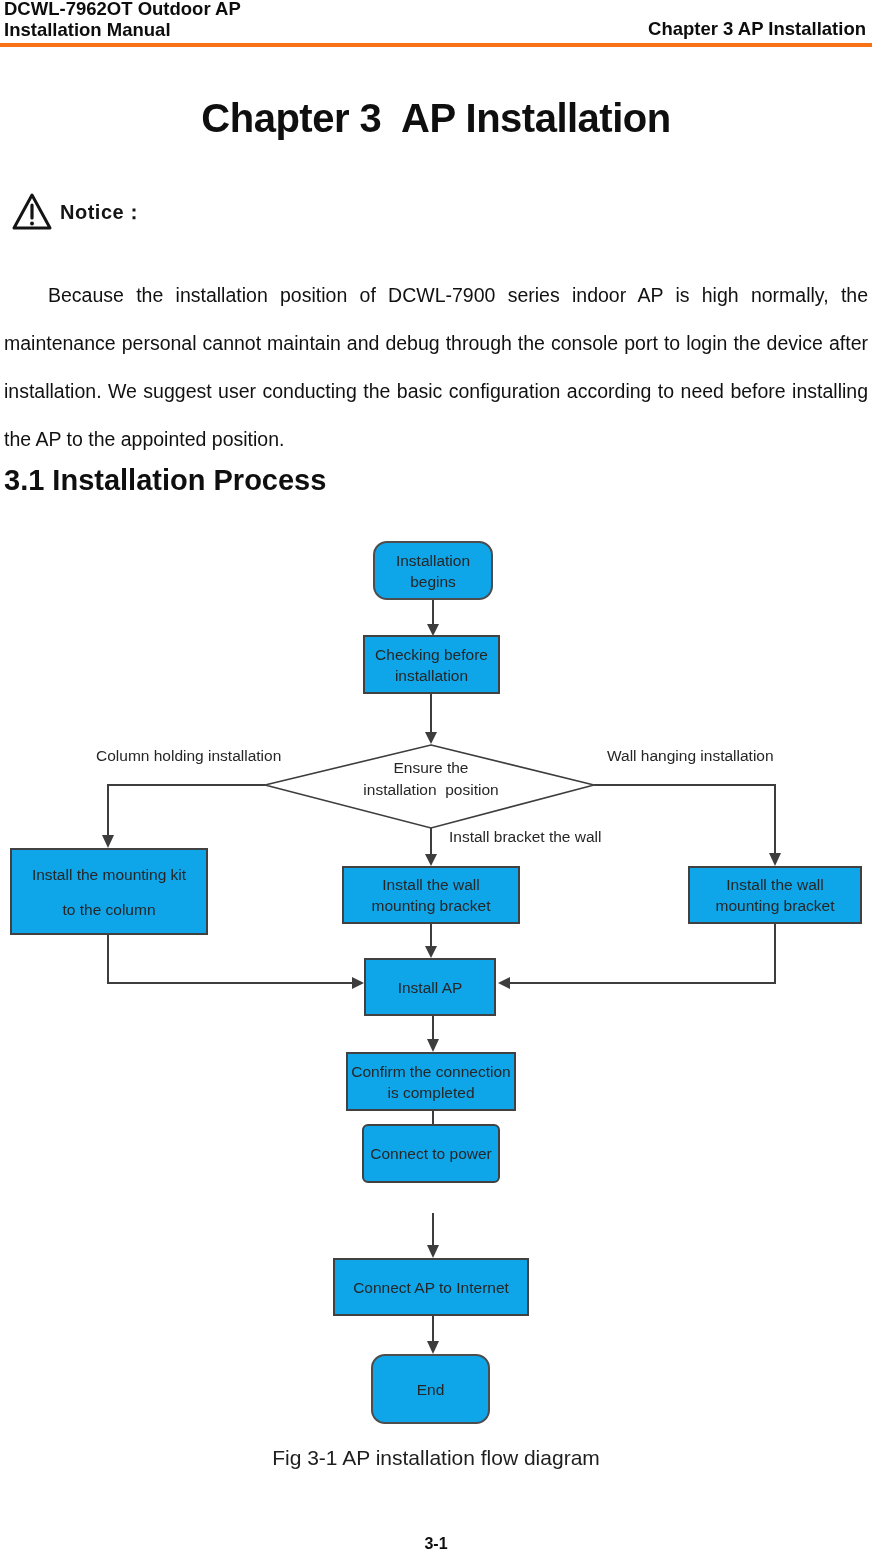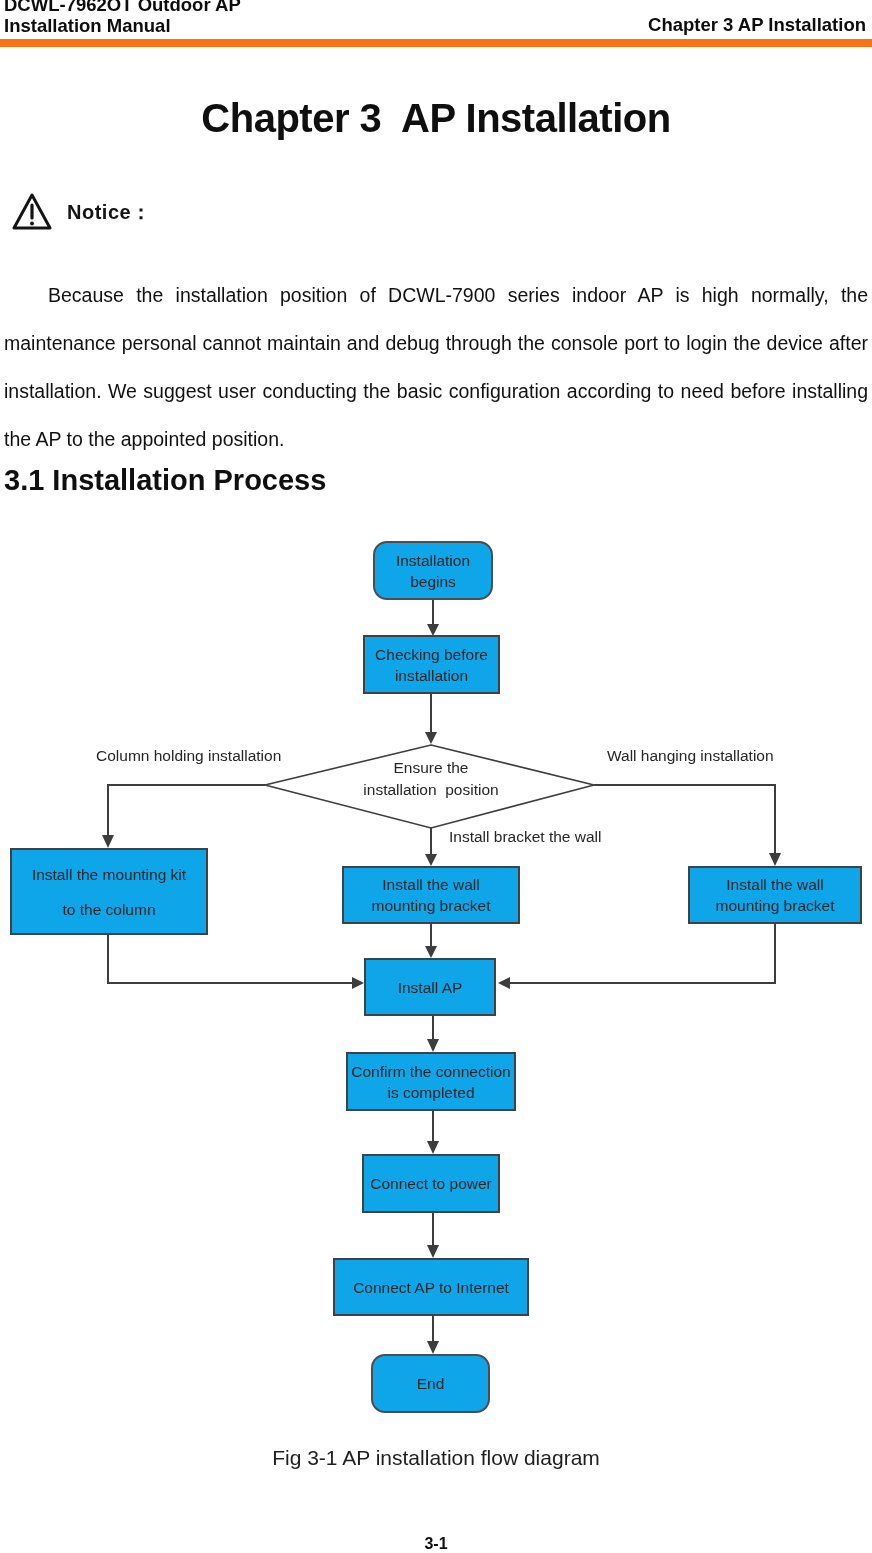--- a/index.html
+++ b/index.html
@@ -13,21 +13,21 @@
     background: #ffffff;
     overflow: hidden;
   }
 
   
   .hdr {
     position: absolute;
     top: 0; left: 0; right: 0;
     height: 47px;
     padding: 2px 6px 3px 4px;
-    border-bottom: 8px solid #f97316;
+    border-bottom: 4px solid #f97316;
     display: flex;
     justify-content: space-between;
     align-items: flex-end;
     font-weight: 700;
     font-size: 18.5px;
     line-height: 21px;
     color: #0d0d0d;
   }
   .hdr-left { text-align: left; }
   .hdr-right { text-align: right; padding-bottom: 1px; }
@@ -41,21 +41,21 @@
     font-weight: 700;
     color: #0f0f0f;
     white-space: pre;
     letter-spacing: -0.5px;
   }
   .notice-row {
     position: absolute;
     top: 192px; left: 11px;
     display: flex;
     align-items: center;
-    gap: 14px;
+    gap: 7px;
   }
   .notice-row svg { display: block; }
   .notice-label {
     font-size: 20px;
     font-weight: 700;
     color: #141414;
     letter-spacing: 0.5px;
   }
   .intro {
     position: absolute;
@@ -221,29 +221,29 @@
 
     <div class="node" style="left:364px;top:423px;width:132px;height:58px;text-align:center;">
       <span>Install AP</span>
     </div>
 
     <div class="node" style="left:346px;top:517px;width:170px;height:59px;">
       <span>Confirm the connection</span>
       <span>is completed</span>
     </div>
 
-    <div class="node" style="left:362px;top:619px;width:138px;height:59px;">
+    <div class="node" style="left:362px;top:589px;width:138px;height:59px;border-radius:6px;">
       <span>Connect to power</span>
     </div>
 
     <div class="node" style="left:333px;top:723px;width:196px;height:58px;">
       <span>Connect AP to Internet</span>
     </div>
 
-    <div class="node node--rounded" style="left:371px;top:819px;width:119px;height:59px;">
+    <div class="node node--rounded" style="left:371px;top:819px;width:119px;height:70px;">
       <span>End</span>
     </div>
 
   </div>
 
   <div class="fig-caption">Fig 3-1 AP installation flow diagram</div>
   <div class="page-number">3-1</div>
 
 </div>
 

